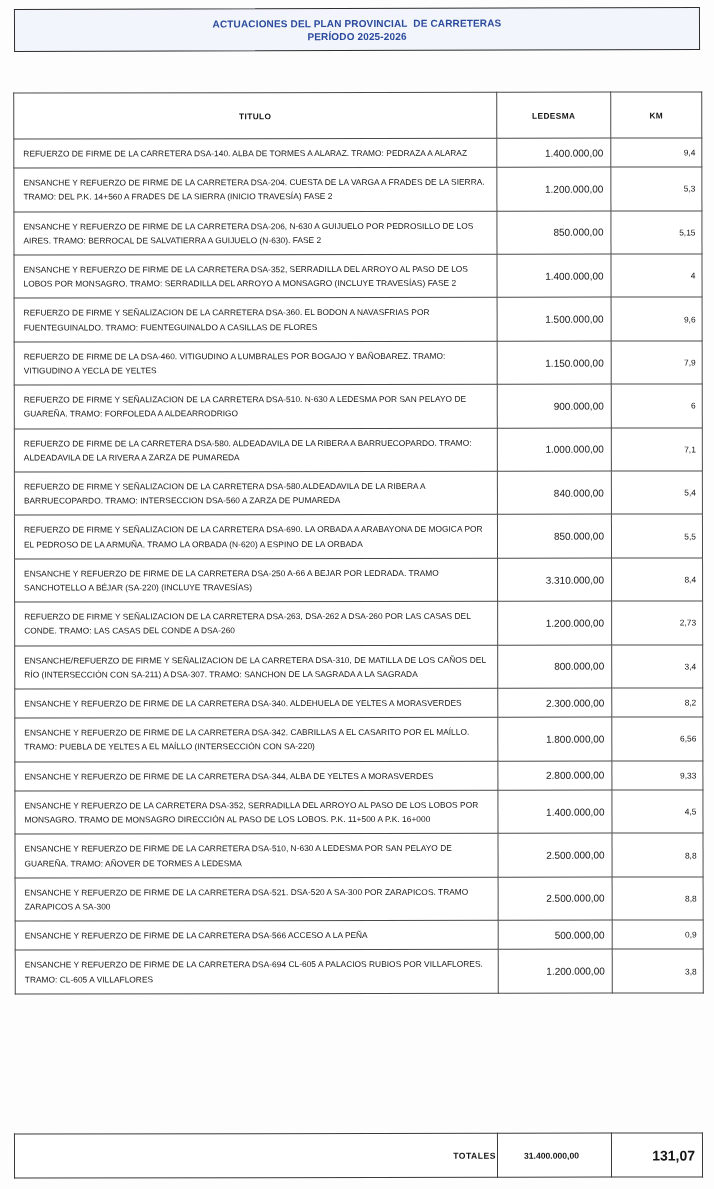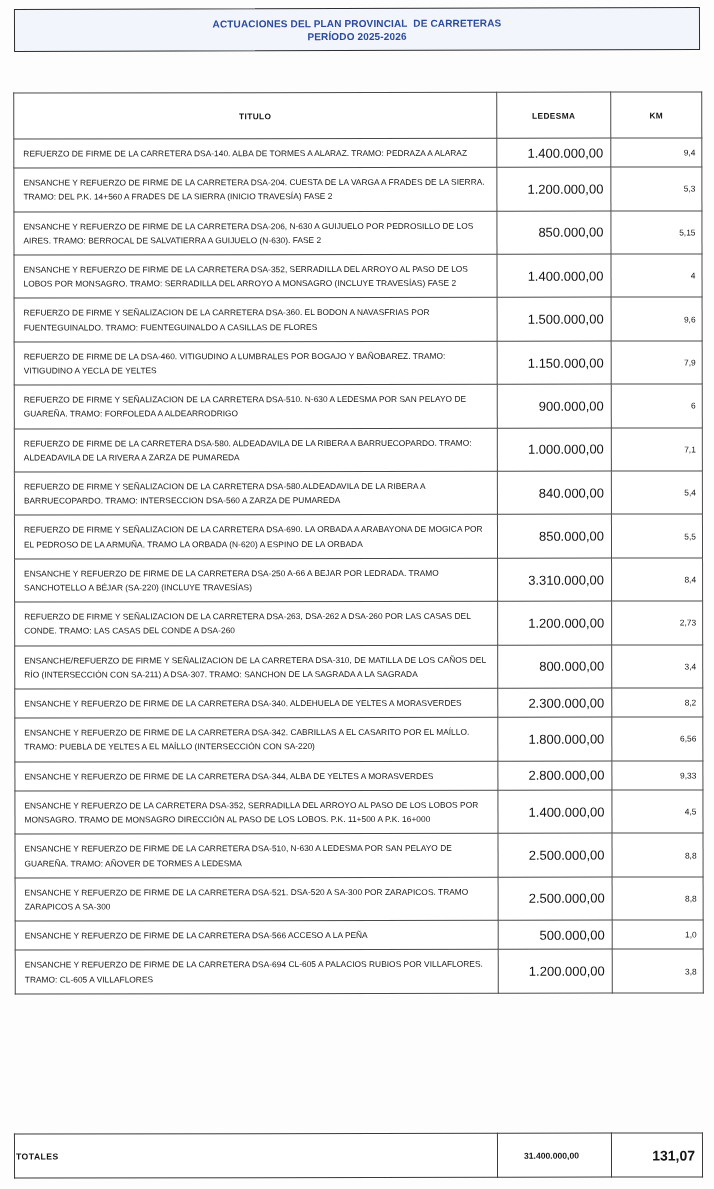--- a/index.html
+++ b/index.html
@@ -87,21 +87,21 @@
   td.titulo {
     padding: 7px 8px 7px 9px;
     font-size: 8.35px;
     line-height: 14.2px;
     text-align: left;
     color: #141414;
     letter-spacing: 0.03px;
   }
   td.aprobado {
     padding: 4px 7px 4px 4px;
-    font-size: 13px;
+    font-size: 10px;
     text-align: right;
     color: #141414;
     white-space: nowrap;
   }
   td.km {
     padding: 4px 6px;
     font-size: 8.4px;
     text-align: right;
     color: #141414;
     white-space: nowrap;
@@ -121,21 +121,21 @@
     table-layout: fixed;
     background: #ffffff;
   }
   table.totals td {
     border: 1.7px solid #3a3a3a;
     box-sizing: border-box;
     height: 44px;
     vertical-align: middle;
   }
   td.tot-label {
-    text-align: left;
+    text-align: right;
     font-size: 8.6px;
     font-weight: bold;
     letter-spacing: 0.5px;
     color: #141414;
   }
   td.tot-aprobado {
     text-align: center;
     padding-right: 7px;
     font-size: 8.6px;
     font-weight: bold;
@@ -281,21 +281,21 @@
           <td class="km">8,8</td>
         </tr>
         <tr>
           <td class="titulo">ENSANCHE Y REFUERZO DE FIRME DE LA CARRETERA DSA-521. DSA-520 A SA-300 POR ZARAPICOS. TRAMO ZARAPICOS A  SA-300</td>
           <td class="aprobado">2.500.000,00</td>
           <td class="km">8,8</td>
         </tr>
         <tr>
           <td class="titulo">ENSANCHE Y REFUERZO DE FIRME DE LA CARRETERA DSA-566 ACCESO A LA PEÑA</td>
           <td class="aprobado">500.000,00</td>
-          <td class="km">1,0</td>
+          <td class="km">0,9</td>
         </tr>
         <tr>
           <td class="titulo">ENSANCHE Y REFUERZO DE FIRME DE LA CARRETERA DSA-694 CL-605 A PALACIOS RUBIOS POR VILLAFLORES. TRAMO: CL-605 A VILLAFLORES</td>
           <td class="aprobado">1.200.000,00</td>
           <td class="km">3,8</td>
         </tr>
       </tbody>
   </table>
 </div>
 

